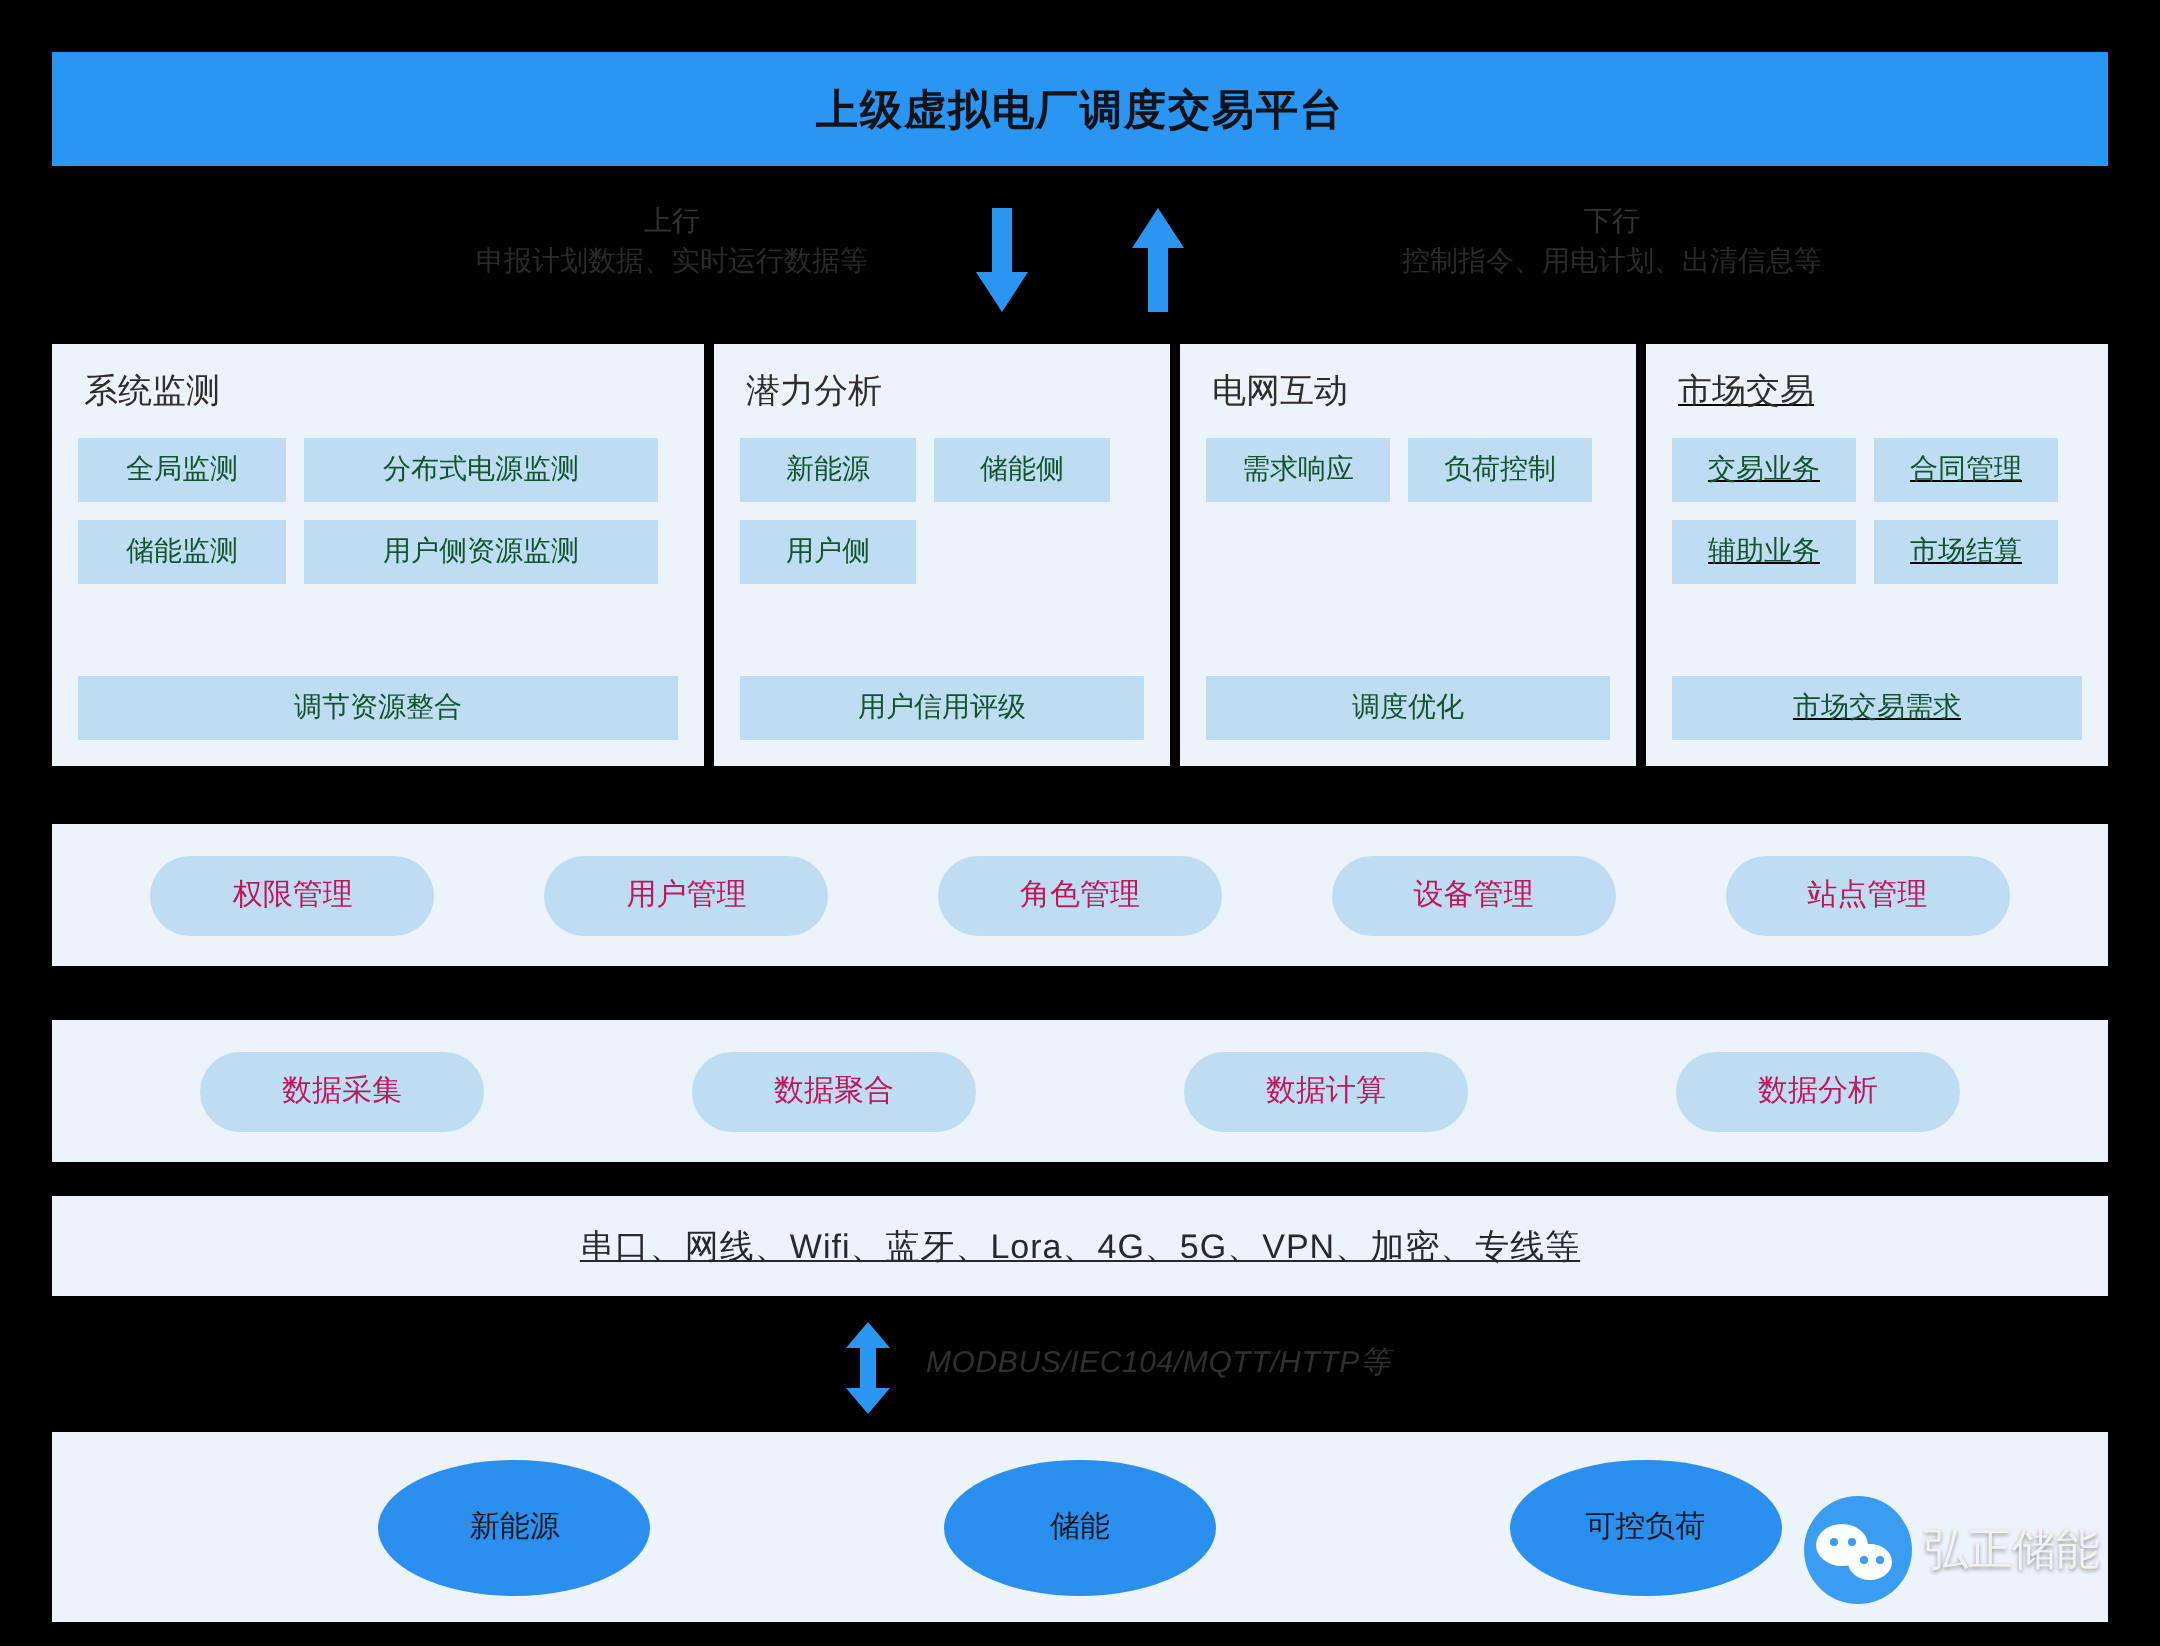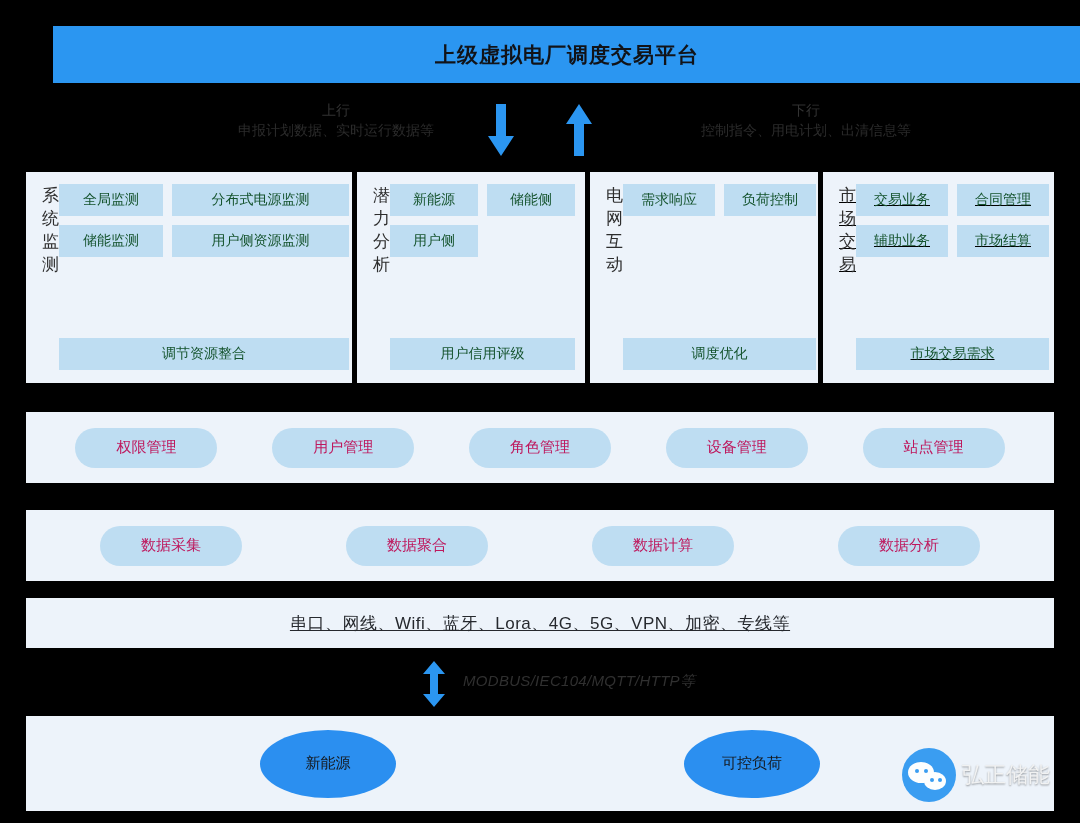--- a/index.html
+++ b/index.html
@@ -23,21 +23,20 @@
   .banner {
     position: absolute;
     left: 26px;
     top: 26px;
     width: 1028px;
     height: 57px;
     background: #2B96F1;
     display: flex;
     align-items: center;
     justify-content: center;
-    margin-left: 27px;
   }
   .banner-title {
     color: #111318;
     font-size: 21px;
     font-weight: bold;
     letter-spacing: 1px;
   }
 
   
   .exchange {
@@ -82,21 +81,21 @@
     top: 172px;
     width: 1028px;
     height: 211px;
     display: flex;
     gap: 5px;
   }
   .card {
     background: #EDF3FA;
     padding: 12px 13px 13px 13px;
     display: flex;
-    flex-direction: row;
+    flex-direction: column;
   }
   .card-sys    { width: 326px; }
   .card-pot    { width: 228px; }
   .card-grid   { width: 228px; }
   .card-market { width: 231px; text-decoration: underline; }
 
   .card-title {
     font-size: 17px;
     color: #2d2d2d;
     margin-bottom: 12px;
@@ -404,20 +403,21 @@
       <svg width="26" height="46" viewBox="0 0 26 46">
         <polygon points="13,0 24,13 17,13 17,33 24,33 13,46 2,33 9,33 9,13 2,13" fill="#2B96F1"></polygon>
       </svg>
     </div>
     <div class="protocol-label">MODBUS/IEC104/MQTT/HTTP等</div>
   </div>
 
   <div class="band-res">
     <div class="res-inner">
       <div class="ellipse">新能源</div>
+      <div class="ellipse">储能</div>
       <div class="ellipse">可控负荷</div>
     </div>
   </div>
 
   <div class="watermark">
     <div class="wm-badge">
       <div class="wm-bubble-a"></div>
       <div class="wm-bubble-b"></div>
       <div class="wm-dot wm-d1"></div>
       <div class="wm-dot wm-d2"></div>

